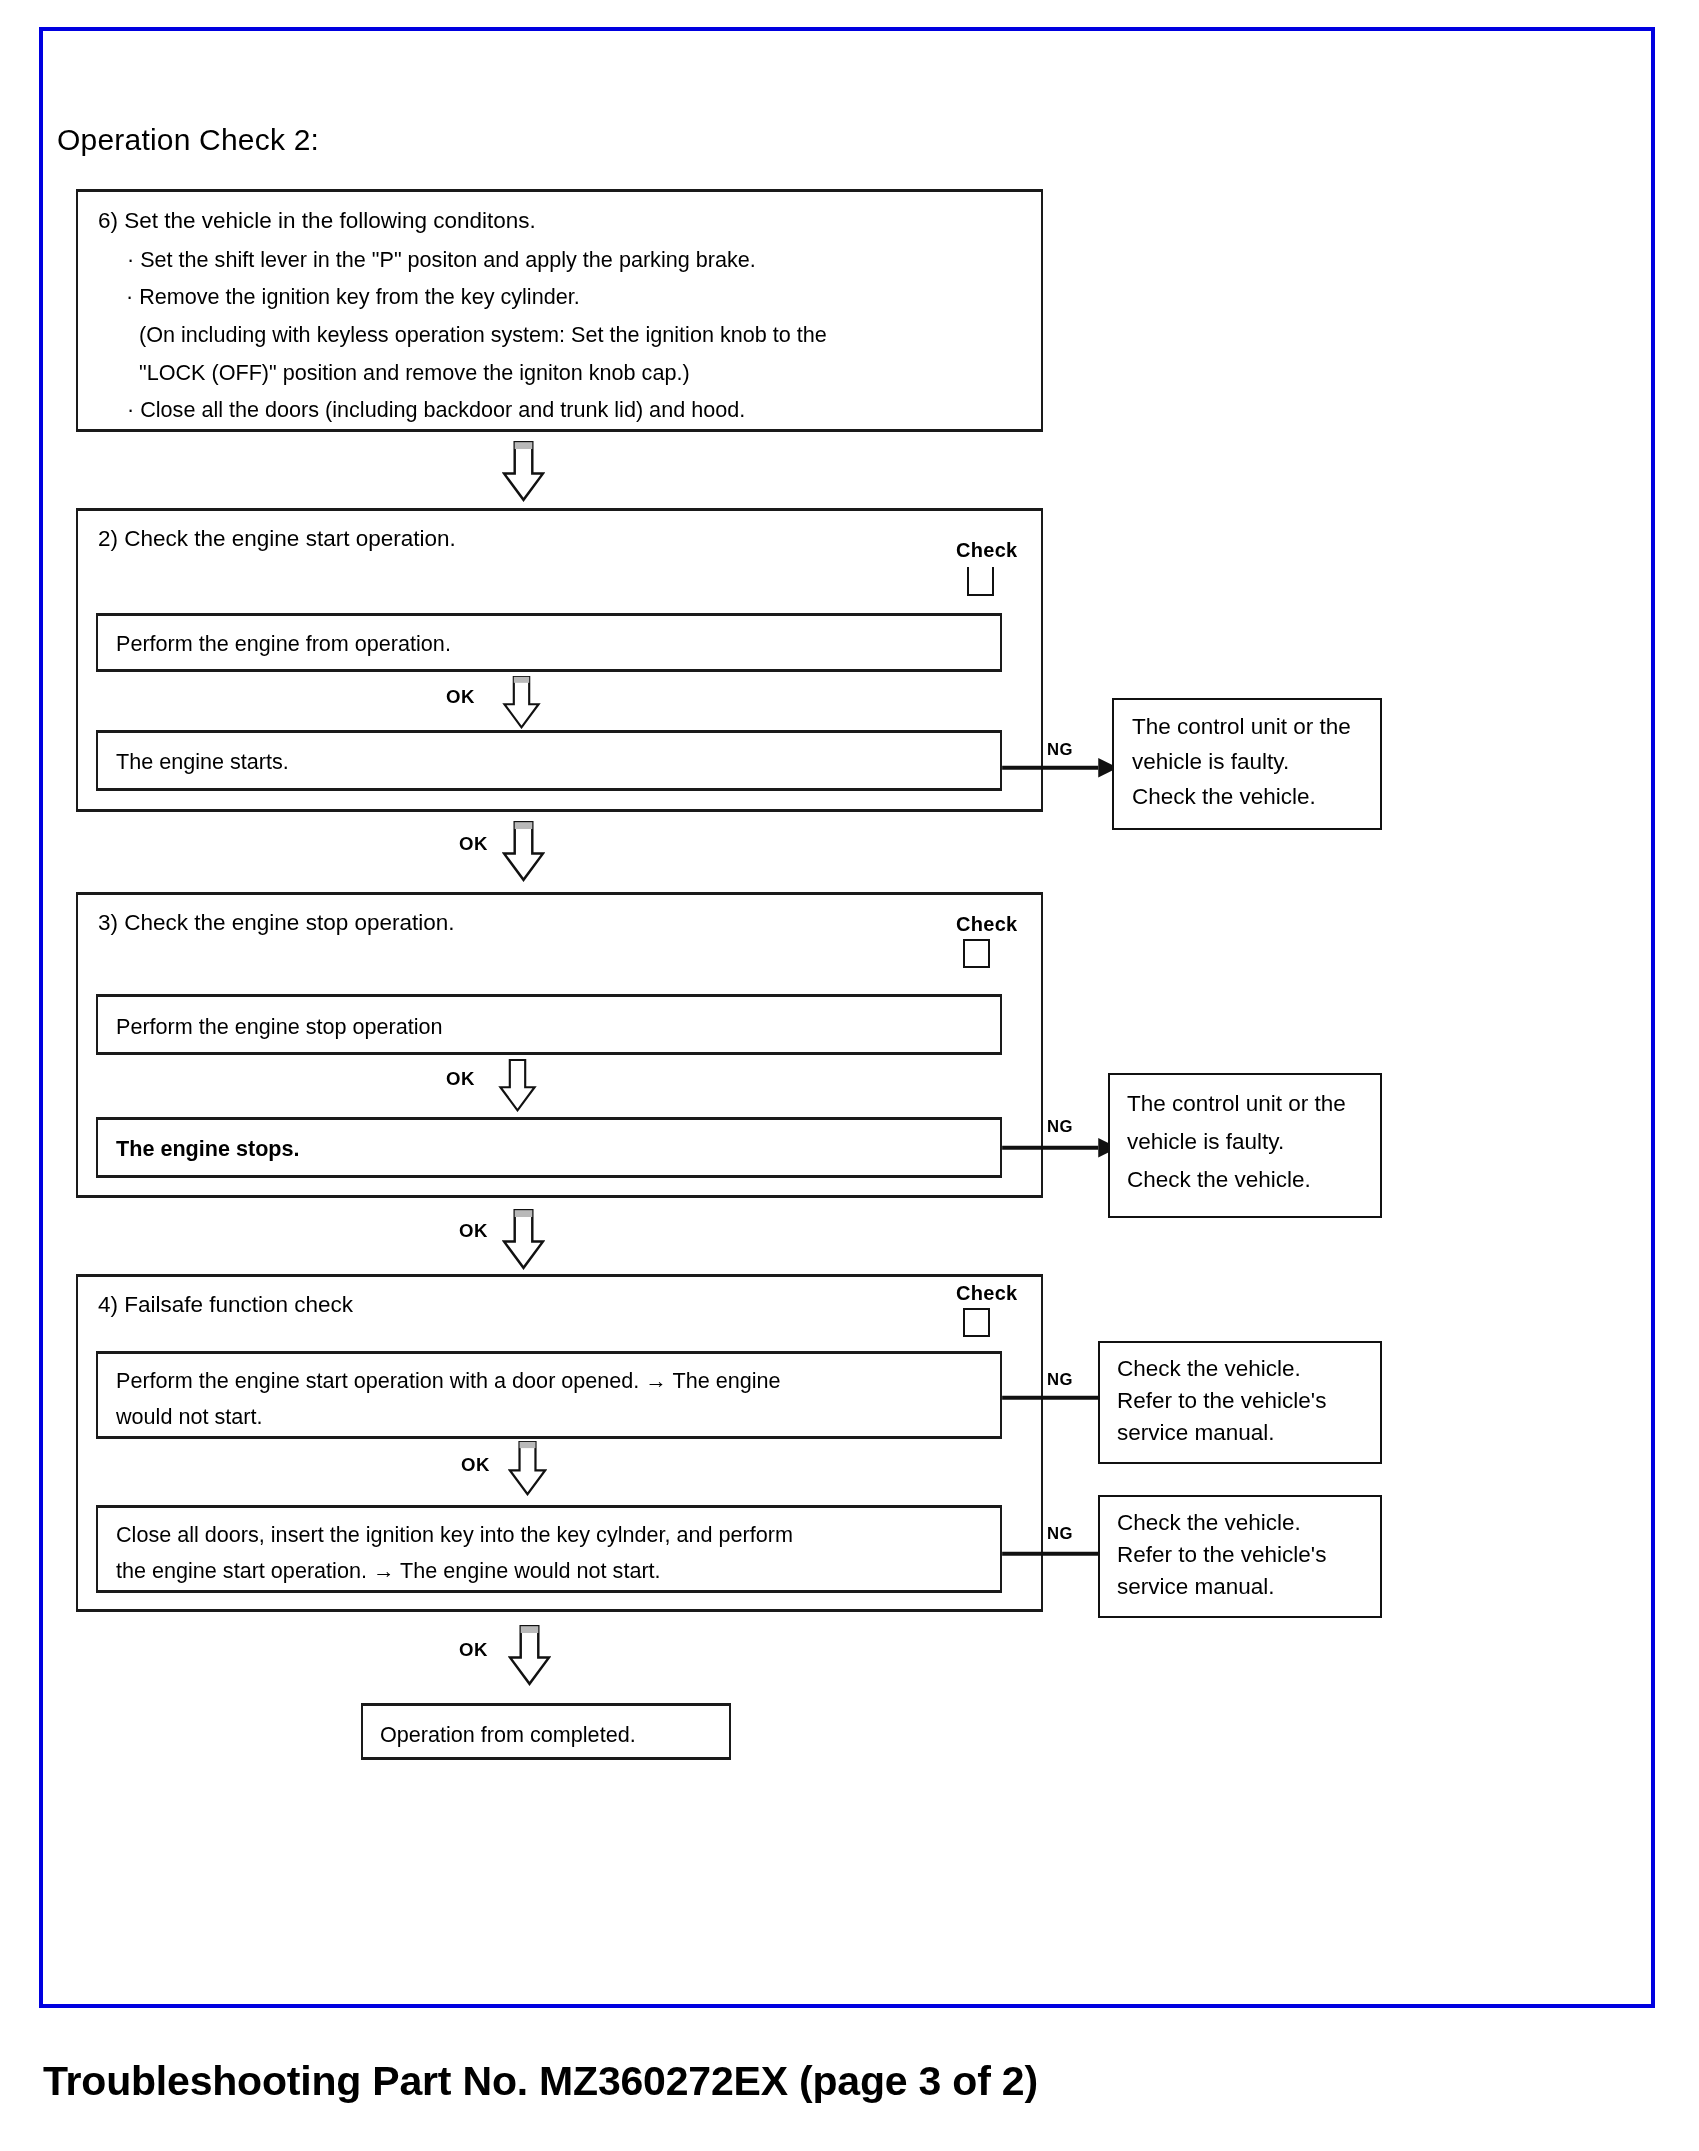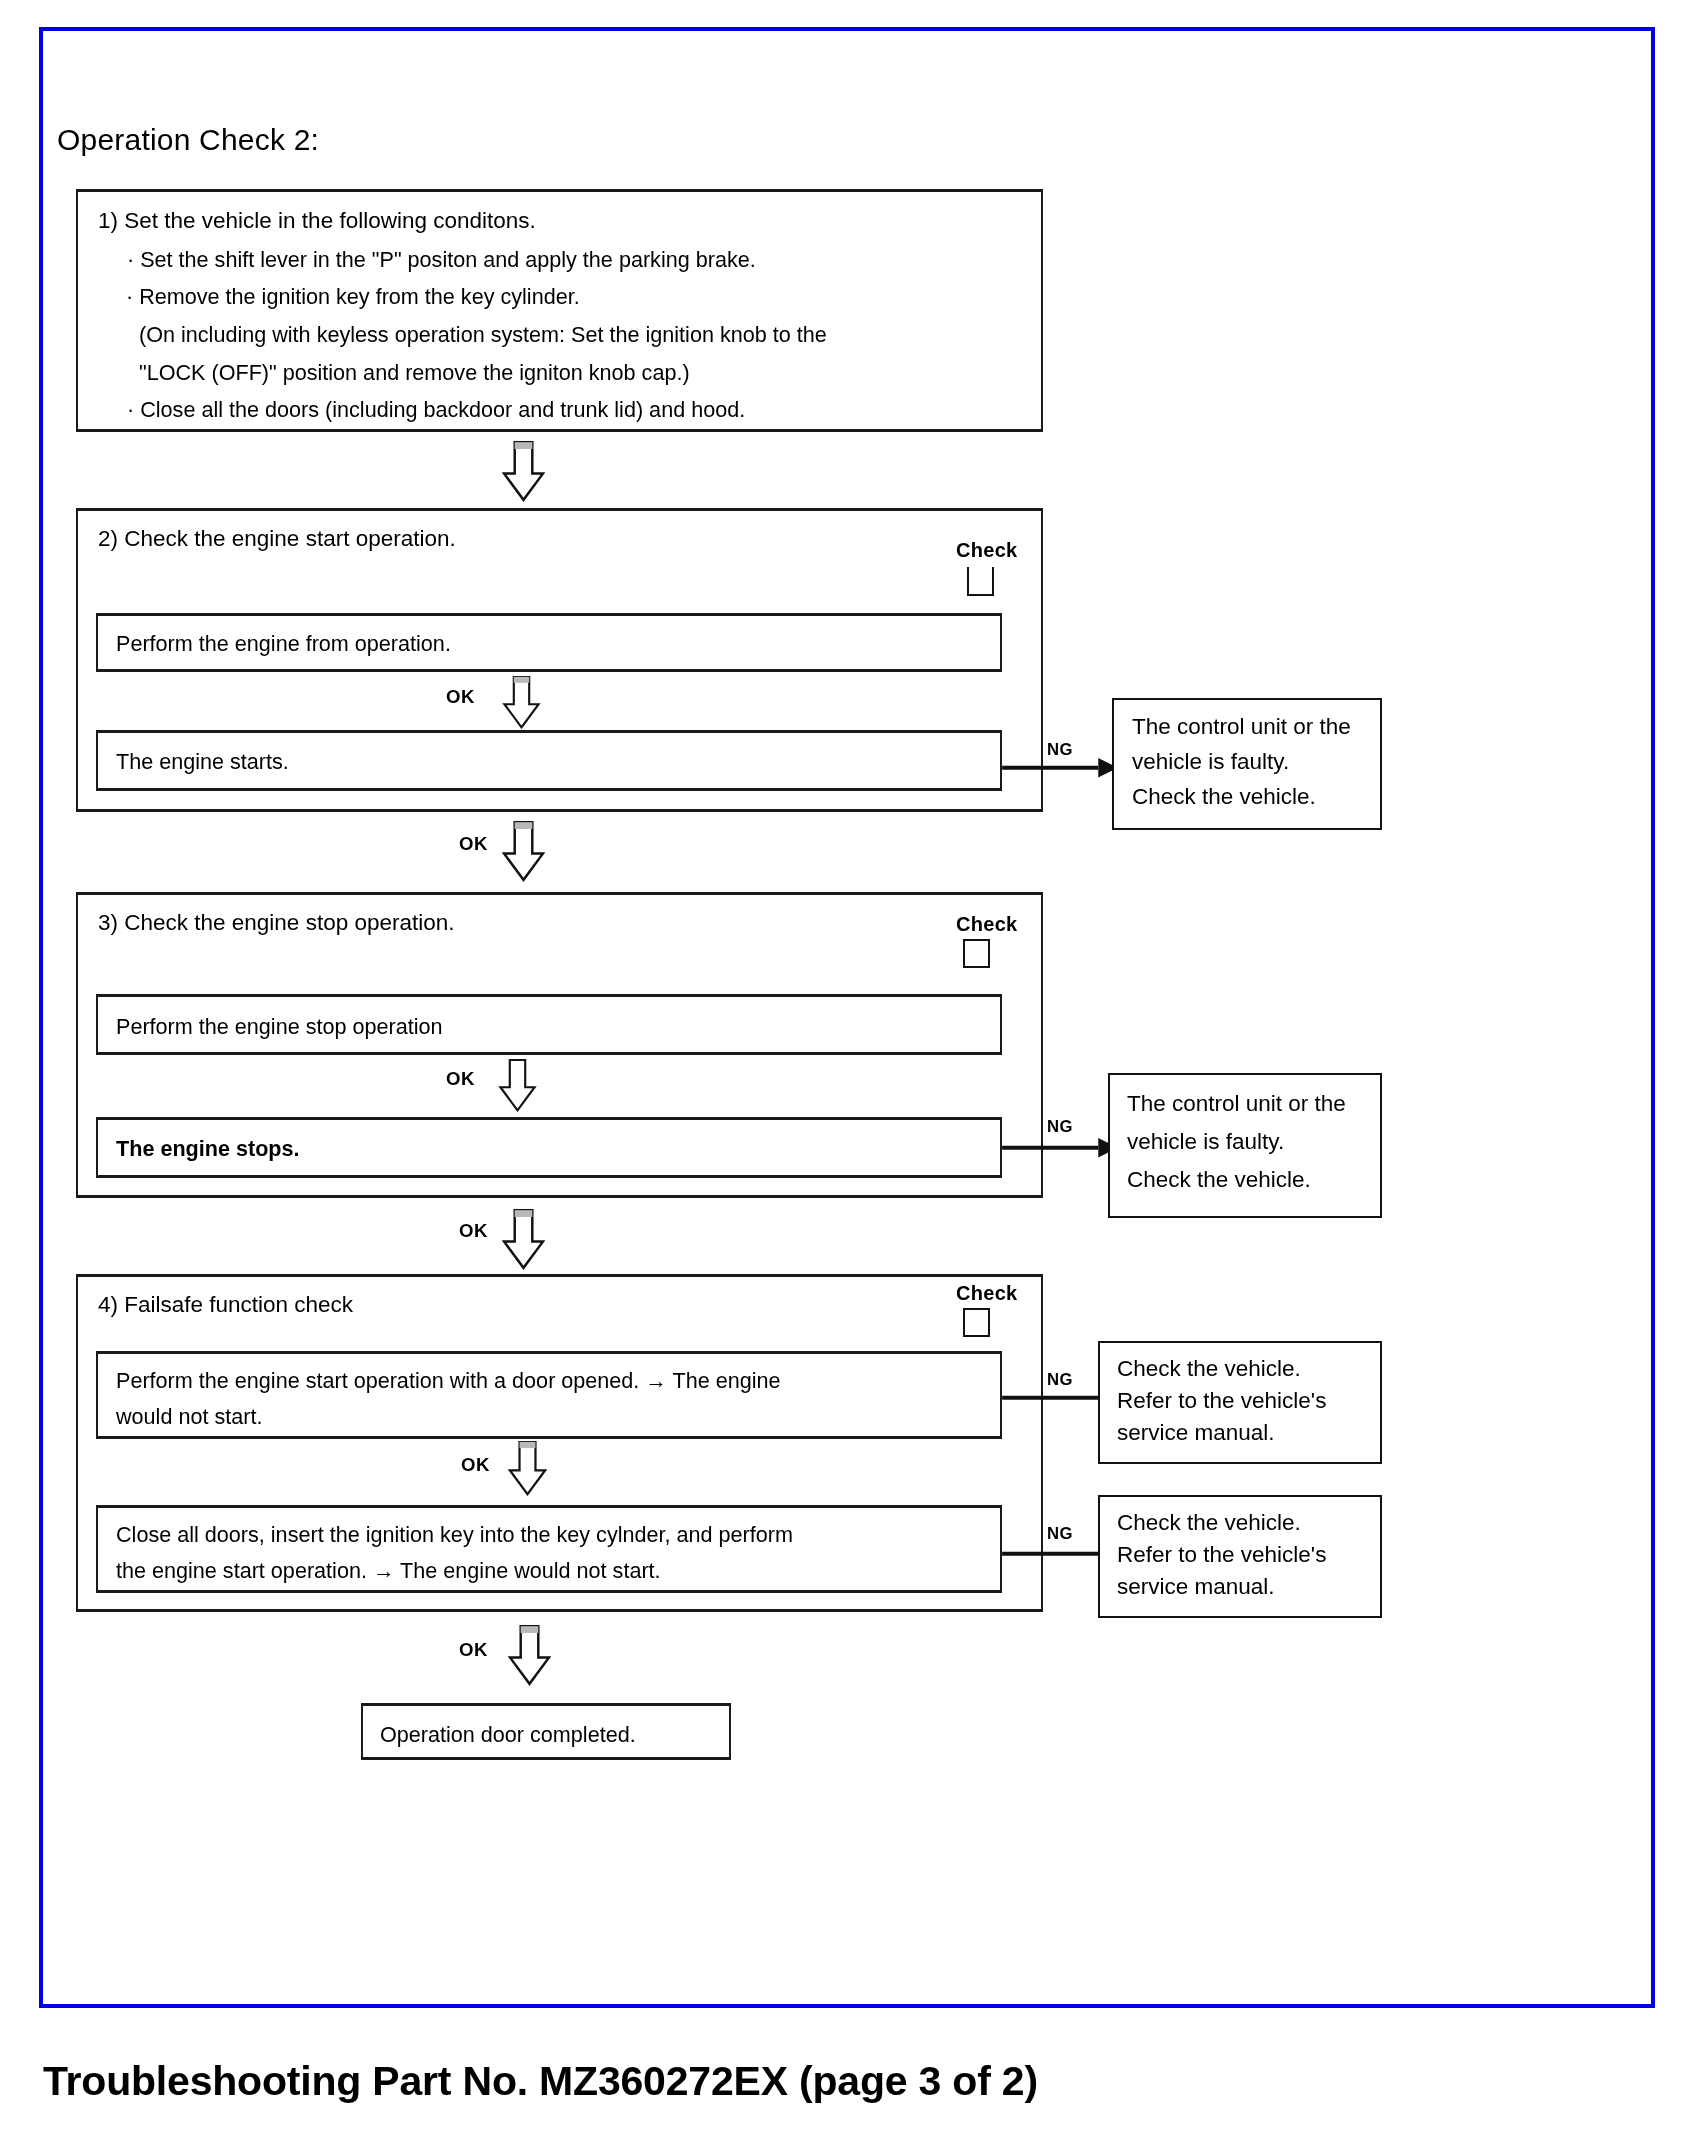--- a/index.html
+++ b/index.html
@@ -150,21 +150,21 @@
 </style>
 </head>
 <body>
 
 <div id="page-frame" style="border-color: rgb(0, 0, 224);"></div>
 
 <div id="page-title">Operation Check 2:</div>
 
 <div class="sec-box thick-top thick-bottom" style="left:76px; top:189px; width:967px; height:243px;"></div>
 
-<div class="step-heading" style="left:98px; top:208px;">1) Set the vehicle in the following conditons.</div>
+<div class="step-heading" style="left:98px; top:208px;">6) Set the vehicle in the following conditons.</div>
 <div class="cond-line" style="left:127px; top:247px;">· Set the shift lever in the "P" positon and apply the parking brake.</div>
 <div class="cond-line" style="left:126px; top:284px;text-align:center;">· Remove the ignition key from the key cylinder.</div>
 <div class="cond-line" style="left:139px; top:322px;">(On including with keyless operation system: Set the ignition knob to the</div>
 <div class="cond-line" style="left:139px; top:360px;">"LOCK (OFF)" position and remove the igniton knob cap.)</div>
 <div class="cond-line" style="left:127px; top:397px;text-align:center;">· Close all the doors (including backdoor and trunk lid) and hood.</div>
 
 <div class="block-arrow" style="left:502px; top:441px;">
   <svg viewBox="0 0 44 62" width="43" height="61">
     <polygon points="13,1 31,1 31,33 42,33 22,60 2,33 13,33" fill="#ffffff" stroke="#111111" stroke-width="2.5"></polygon>
     <rect x="13" y="1" width="18" height="7" fill="#b9b9b9" stroke="none"></rect>
@@ -305,16 +305,16 @@
 
 <div class="flag-label" style="left:459px; top:1639px;">OK</div>
 <div class="block-arrow" style="left:508px; top:1625px;">
   <svg viewBox="0 0 44 62" width="43" height="61">
     <polygon points="13,1 31,1 31,33 42,33 22,60 2,33 13,33" fill="#ffffff" stroke="#111111" stroke-width="2.5"></polygon>
     <rect x="13" y="1" width="18" height="7" fill="#b9b9b9" stroke="none"></rect>
   </svg>
 </div>
 
 <div class="inner-box" style="left:361px; top:1703px; width:370px; height:57px;"></div>
-<div class="box-text" style="left:380px; top:1718px;">Operation door completed.</div>
+<div class="box-text" style="left:380px; top:1718px;">Operation from completed.</div>
 
 <div id="footer-text">Troubleshooting Part No. MZ360272EX (page 3 of 2)</div>
 
 
 </body></html>

